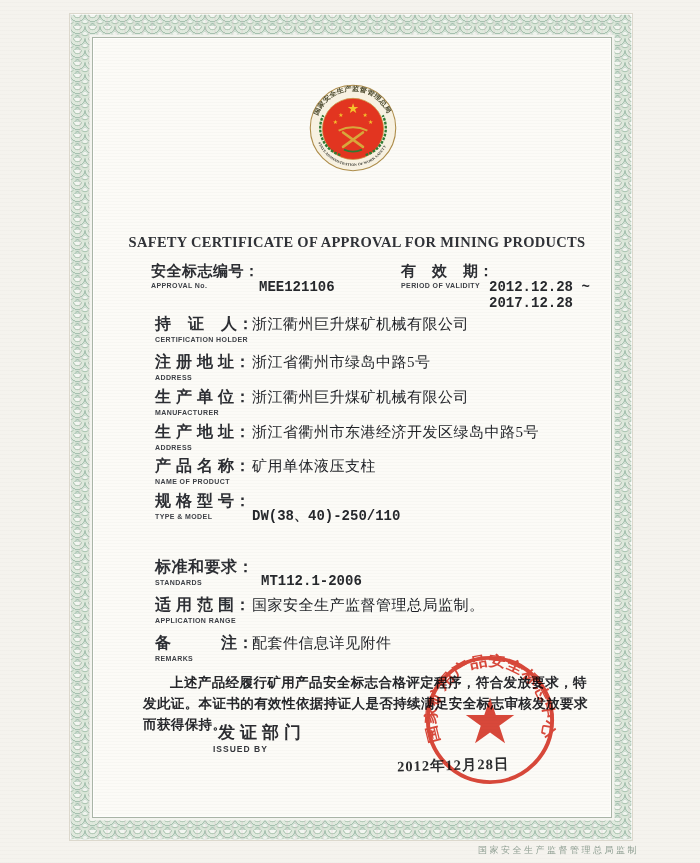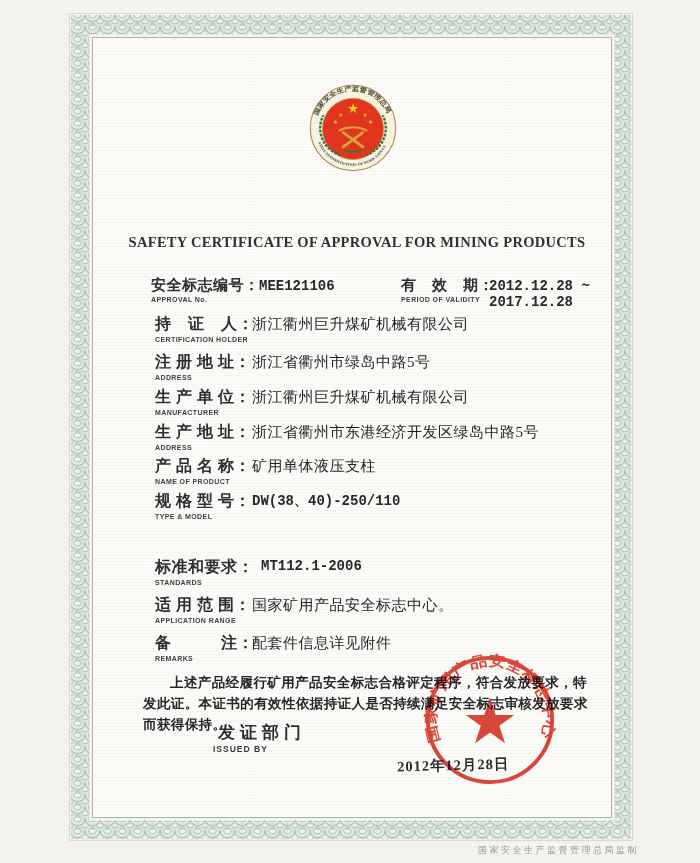--- a/index.html
+++ b/index.html
@@ -50,24 +50,24 @@
     text-align:center; font-size:14.5px; font-weight:700; color:#303237;
     letter-spacing:.3px; white-space:nowrap;
   }
 
   
   .row { position:absolute; left:62px; width:448px; }
   .zh-label { font-size:16px; font-weight:700; color:#2c2e33; white-space:nowrap; letter-spacing:.5px; }
   .en-label { font-size:7px; font-weight:700; color:#3e4147; letter-spacing:.4px; margin-top:1px;
               font-family:"Liberation Sans","DejaVu Sans",sans-serif; }
   .val { position:absolute; left:97px; top:1px; font-size:15px; color:#1f2126; white-space:nowrap; letter-spacing:.5px; }
-  .mono { font-family:"Liberation Mono","DejaVu Sans Mono",monospace; font-size:14px; letter-spacing:0; font-weight:700; color:#26282c; }
-
-  
-  .row-approval { position:absolute; left:58px; top:238px; width:448px; height:34px; }
+  .mono { font-family:"Liberation Mono","DejaVu Sans Mono",monospace; font-size:14px; letter-spacing:0; font-weight:700; color:#26282c;margin-top:15px; }
+
+  
+  .row-approval { position:absolute; left:58px; top:224px; width:448px; height:34px; }
   .ap-label { position:absolute; left:0; top:0; }
   .ap-value { position:absolute; left:108px; top:2px; }
   .vd-label { position:absolute; left:250px; top:0; }
   .vd-value { position:absolute; left:338px; top:2px; }
 
   .tops-f0 { top:276px; } .tops-f1 { top:314px; } .tops-f2 { top:349px; }
   .tops-f3 { top:384px; } .tops-f4 { top:418px; } .tops-f5 { top:453px; }
   .tops-f6 { top:519px; } .tops-f7 { top:557px; } .tops-f8 { top:595px; }
 
   
@@ -177,21 +177,21 @@
       <div class="val mono">DW(38、40)-250/110</div>
     </div>
     <div class="row tops-f6">
       <div class="zh-label">标准和要求：</div>
       <div class="en-label">STANDARDS</div>
       <div class="val mono" style="left:106px">MT112.1-2006</div>
     </div>
     <div class="row tops-f7">
       <div class="zh-label">适 用 范 围：</div>
       <div class="en-label">APPLICATION RANGE</div>
-      <div class="val">国家矿用产品安全标志中心。</div>
+      <div class="val">国家安全生产监督管理总局监制。</div>
     </div>
     <div class="row tops-f8">
       <div class="zh-label">备　　　注：</div>
       <div class="en-label">REMARKS</div>
       <div class="val">配套件信息详见附件</div>
     </div>
 
     <div class="statement">上述产品经履行矿用产品安全标志合格评定程序，符合发放要求，特发此证。本证书的有效性依据持证人是否持续满足安全标志审核发放要求而获得保持。</div>
 
     <div class="issued">

